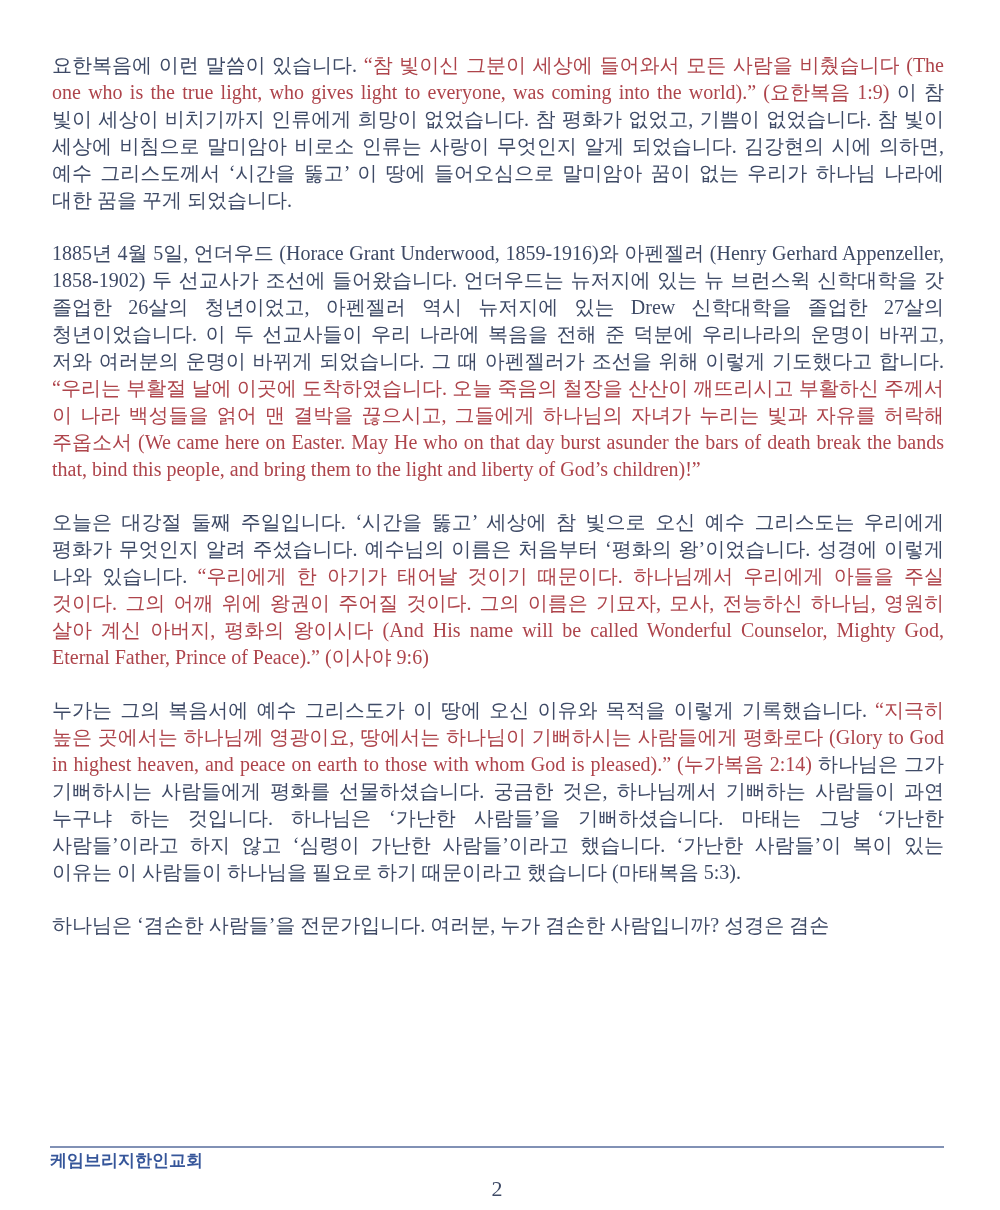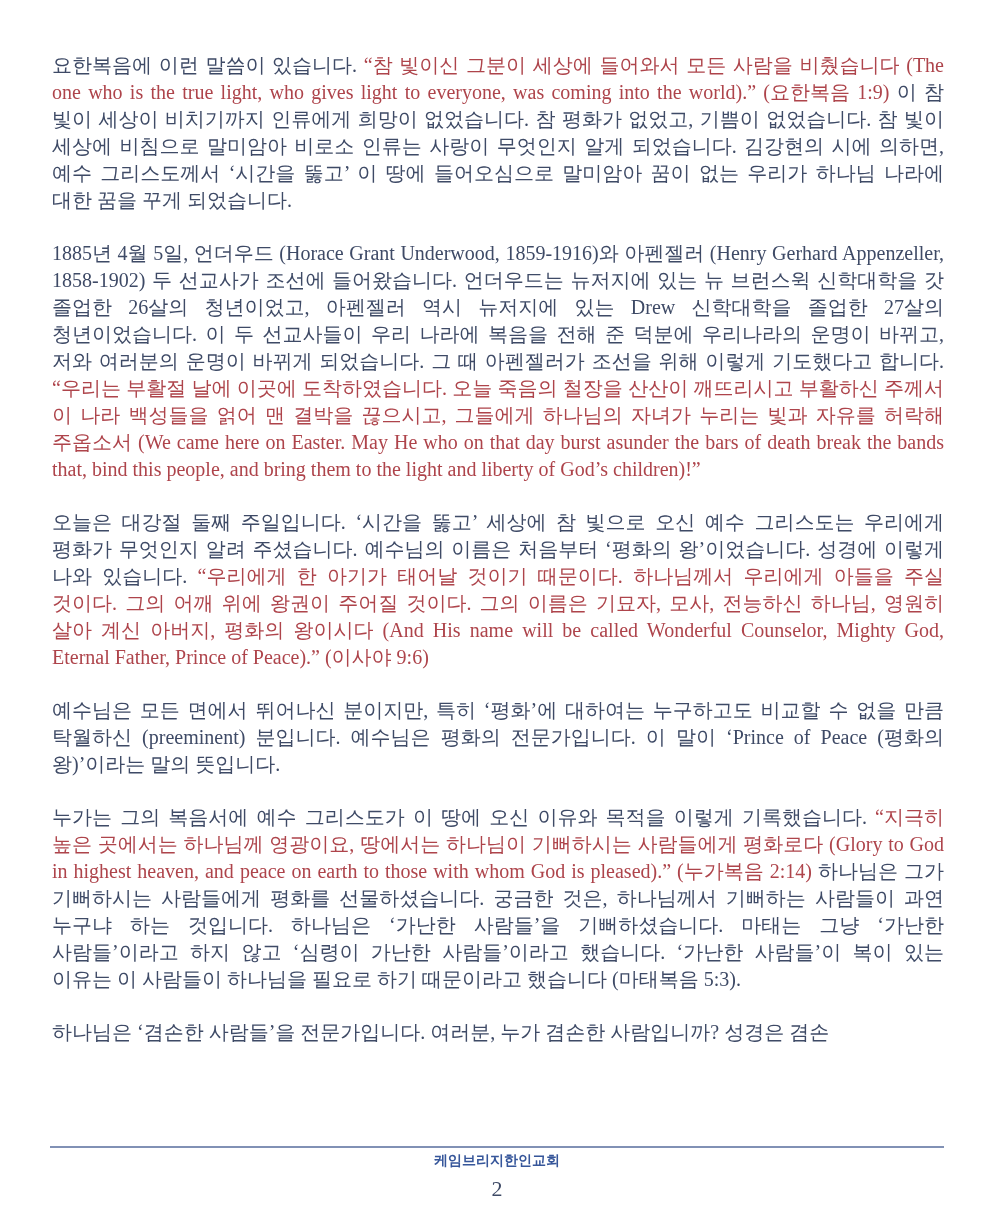--- a/index.html
+++ b/index.html
@@ -31,43 +31,42 @@
     left: 50px;
     right: 56px;
     top: 1146px;
   }
   .divider {
     border: none;
     border-top: 2px solid var(--divider-color, #8191b5);
     margin: 0 0 2px 0;
   }
   .org {
-    text-align: center;
-    font-size: 14px;
+    text-align: left;
+    font-size: 17px;
     font-weight: bold;
     color: var(--footer-color, #36569a);
     line-height: 22px;
     font-family: Liberation Serif, serif;
   }
   .pagenum {
     text-align: center;
     font-size: 22px;
     color: var(--body-color, #3e4a66);
     margin-top: 4px;
   }
 </style>
 </head>
 <body>
 
 <div class="page">
   <main class="content" id="paragraphs">
       <p class="para"><span class="run body">요한복음에 이런 말씀이 있습니다. </span><span class="run quote">“참 빛이신 그분이 세상에 들어와서 모든 사람을 비췄습니다 (The one who is the true light, who gives light to everyone, was coming into the world).” (요한복음 1:9) </span><span class="run body">이 참 빛이 세상이 비치기까지 인류에게 희망이 없었습니다. 참 평화가 없었고, 기쁨이 없었습니다. 참 빛이 세상에 비침으로 말미암아 비로소 인류는 사랑이 무엇인지 알게 되었습니다. 김강현의 시에 의하면, 예수 그리스도께서 ‘시간을 뚫고’ 이 땅에 들어오심으로 말미암아 꿈이 없는 우리가 하나님 나라에 대한 꿈을 꾸게 되었습니다.</span></p>
       <p class="para"><span class="run body">1885년 4월 5일, 언더우드 (Horace Grant Underwood, 1859-1916)와 아펜젤러 (Henry Gerhard Appenzeller, 1858-1902) 두 선교사가 조선에 들어왔습니다. 언더우드는 뉴저지에 있는 뉴 브런스윅 신학대학을 갓 졸업한 26살의 청년이었고, 아펜젤러 역시 뉴저지에 있는 Drew 신학대학을 졸업한 27살의 청년이었습니다. 이 두 선교사들이 우리 나라에 복음을 전해 준 덕분에 우리나라의 운명이 바뀌고, 저와 여러분의 운명이 바뀌게 되었습니다. 그 때 아펜젤러가 조선을 위해 이렇게 기도했다고 합니다. </span><span class="run quote">“우리는 부활절 날에 이곳에 도착하였습니다. 오늘 죽음의 철장을 산산이 깨뜨리시고 부활하신 주께서 이 나라 백성들을 얽어 맨 결박을 끊으시고, 그들에게 하나님의 자녀가 누리는 빛과 자유를 허락해 주옵소서 (We came here on Easter. May He who on that day burst asunder the bars of death break the bands that, bind this people, and bring them to the light and liberty of God’s children)!”</span></p>
       <p class="para"><span class="run body">오늘은 대강절 둘째 주일입니다. ‘시간을 뚫고’ 세상에 참 빛으로 오신 예수 그리스도는 우리에게 평화가 무엇인지 알려 주셨습니다. 예수님의 이름은 처음부터 ‘평화의 왕’이었습니다. 성경에 이렇게 나와 있습니다. </span><span class="run quote">“우리에게 한 아기가 태어날 것이기 때문이다. 하나님께서 우리에게 아들을 주실 것이다. 그의 어깨 위에 왕권이 주어질 것이다. 그의 이름은 기묘자, 모사, 전능하신 하나님, 영원히 살아 계신 아버지, 평화의 왕이시다 (And His name will be called Wonderful Counselor, Mighty God, Eternal Father, Prince of Peace).” (이사야 9:6)</span></p>
-      <p class="para"><span class="run body">예수님은 모든 면에서 뛰어나신 분이지만, 특히 ‘평화’에 대하여는 누구하고도 비교할 수 없을 만큼 탁월하신 (preeminent) 분입니다. 예수님은 평화의 전문가입니다. 이 말이 ‘Prince of Peace (평화의 왕)’이라는 말의 뜻입니다.</span></p>
       <p class="para"><span class="run body">누가는 그의 복음서에 예수 그리스도가 이 땅에 오신 이유와 목적을 이렇게 기록했습니다. </span><span class="run quote">“지극히 높은 곳에서는 하나님께 영광이요, 땅에서는 하나님이 기뻐하시는 사람들에게 평화로다 (Glory to God in highest heaven, and peace on earth to those with whom God is pleased).” (누가복음 2:14) </span><span class="run body">하나님은 그가 기뻐하시는 사람들에게 평화를 선물하셨습니다. 궁금한 것은, 하나님께서 기뻐하는 사람들이 과연 누구냐 하는 것입니다. 하나님은 ‘가난한 사람들’을 기뻐하셨습니다. 마태는 그냥 ‘가난한 사람들’이라고 하지 않고 ‘심령이 가난한 사람들’이라고 했습니다. ‘가난한 사람들’이 복이 있는 이유는 이 사람들이 하나님을 필요로 하기 때문이라고 했습니다 (마태복음 5:3).</span></p>
       <p class="para"><span class="run body">하나님은 ‘겸손한 사람들’을 전문가입니다. 여러분, 누가 겸손한 사람입니까? 성경은 겸손</span></p>
     </main>
   <footer class="footer">
     <hr class="divider">
     <div class="org">케임브리지한인교회</div>
     <div class="pagenum">2</div>
   </footer>
 </div>
 

